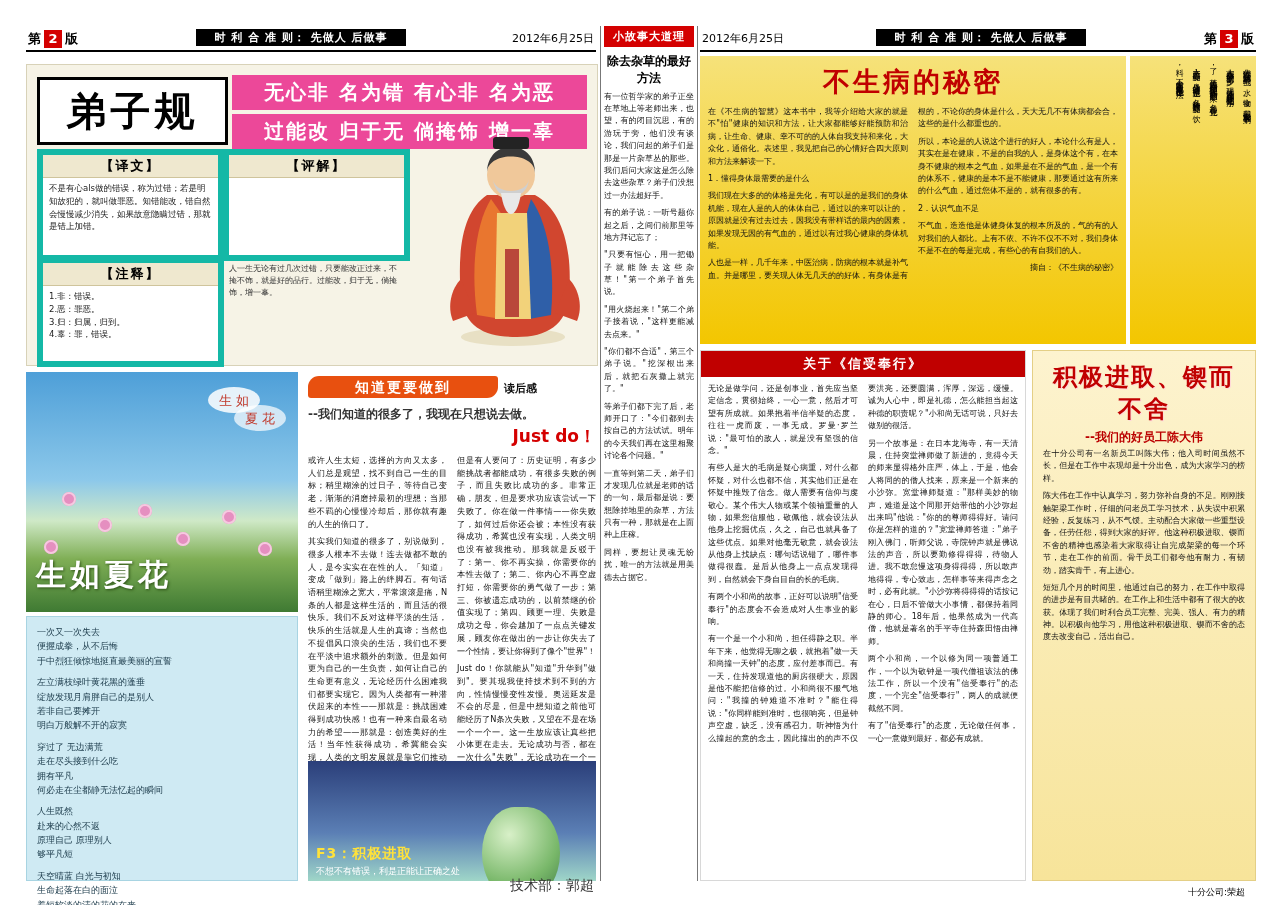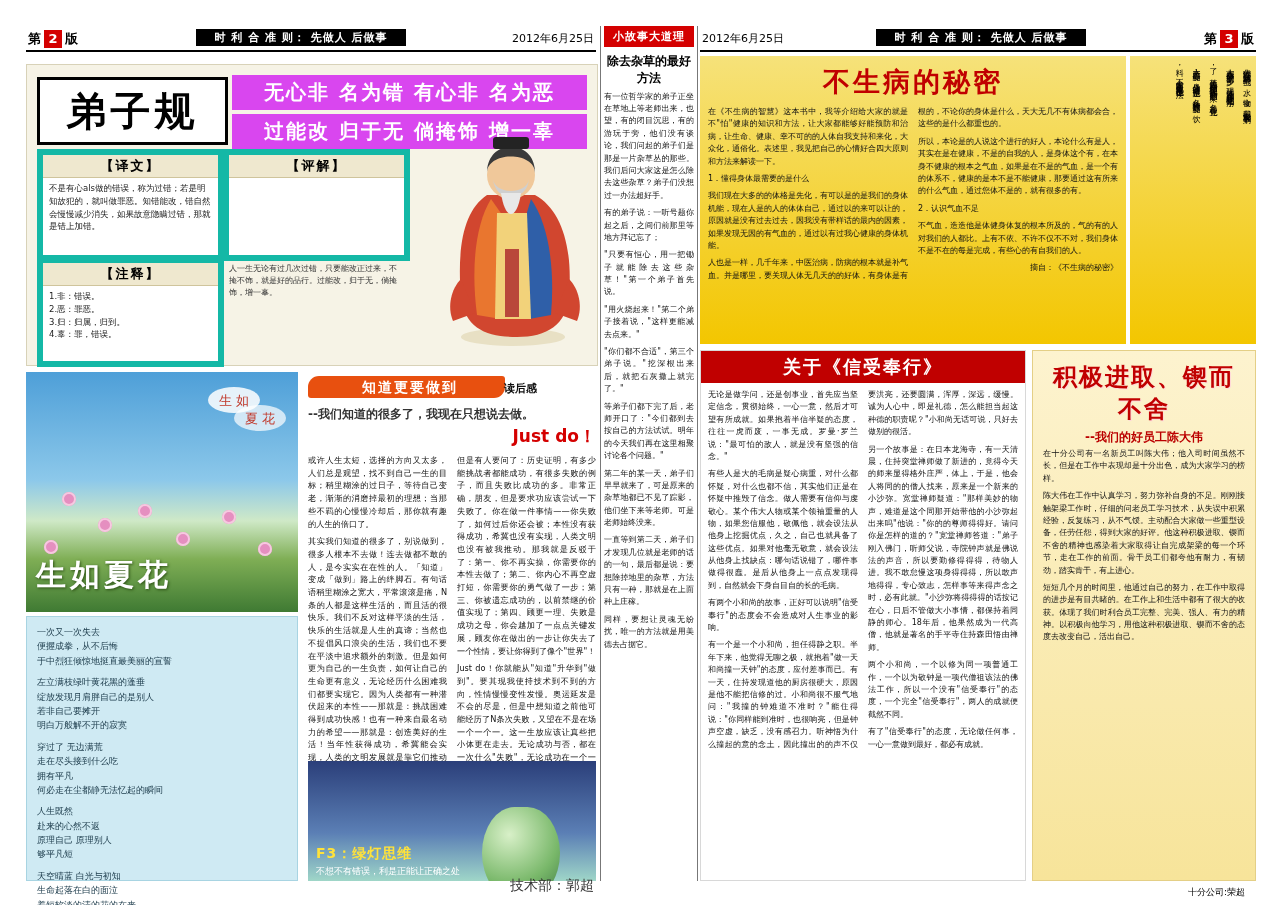--- a/index.html
+++ b/index.html
@@ -13,57 +13,57 @@
   
   .sheet-left{position:absolute;left:26px;top:26px;width:570px;height:855px;}
   .sheet-mid{position:absolute;left:604px;top:26px;width:90px;height:855px;}
   .sheet-right{position:absolute;left:700px;top:26px;width:556px;height:855px;}
 
   
   .dzg{position:absolute;left:0;top:38px;width:570px;height:300px;background:#f6f3e6;border:1px solid #d8d2b8;}
   .dzg-title{position:absolute;left:10px;top:12px;width:185px;height:62px;background:#fff;border:3px solid #000;display:flex;align-items:center;justify-content:center;}
   .dzg-title span{font-size:40px;font-weight:bold;letter-spacing:4px;font-family:"DejaVu Serif","Liberation Serif",serif;}
   .dzg-verse{position:absolute;left:205px;top:10px;width:355px;}
-  .dzg-verse div{background:#d946ef;color:#fff;font-size:20px;font-weight:bold;padding:4px 7px;margin-bottom:4px;letter-spacing:2px;text-align:center;}
+  .dzg-verse div{background:#ec4899;color:#fff;font-size:20px;font-weight:bold;padding:4px 7px;margin-bottom:4px;letter-spacing:2px;text-align:center;}
   .sect{position:absolute;background:#fff;border:6px solid #14b8a6;}
   .sect-h{background:#efe8cf;border-bottom:1px solid #cfc49c;font-size:13px;font-weight:bold;text-align:center;padding:2px 0;letter-spacing:2px;}
   .sect-b{font-size:8.5px;line-height:1.5;padding:4px 6px;color:#222;}
   .sage{position:absolute;right:6px;top:64px;width:160px;height:230px;}
   
   .photo{position:absolute;left:0;top:346px;width:272px;height:240px;background:linear-gradient(#6fb6e8,#bfe3f5 55%,#8fbf5e 70%,#4f8f3a);overflow:hidden;}
   .photo .sky{position:absolute;inset:0;background:linear-gradient(#4e9fd8 0%,#8cc8ea 45%,#cfe9c7 62%,#7fae55 78%,#3f7a33 100%);}
   .flower{position:absolute;width:14px;height:14px;border-radius:50%;background:#e58fc0;box-shadow:0 0 0 2px #f6c9e0 inset;}
   .photo-title{position:absolute;left:10px;bottom:16px;font-size:30px;font-weight:bold;color:#fff;letter-spacing:4px;text-shadow:1px 1px 3px #2a4d12;font-family:"DejaVu Serif","Liberation Serif",serif;}
   .photo-badge{position:absolute;right:8px;top:10px;width:86px;height:58px;}
   .poem{position:absolute;left:0;top:590px;width:272px;height:265px;background:#cfeaf3;border:1px solid #a8d4e2;padding:8px 10px;box-sizing:border-box;}
   .poem p{margin:0 0 7px 0;font-size:9px;line-height:1.6;color:#1b3a4a;font-family:"DejaVu Serif","Liberation Serif",serif;}
   
   .art1{position:absolute;left:282px;top:346px;width:288px;height:509px;}
   .ribbon{position:relative;height:30px;}
-  .ribbon .band{position:absolute;left:0;top:4px;width:190px;height:22px;background:#e8500f;border-radius:11px 3px 11px 3px;padding-left:7px;}
+  .ribbon .band{position:absolute;left:0;top:4px;width:190px;height:22px;background:#e8500f;border-radius:11px 3px 11px 3px;}
   .ribbon .band span{color:#fff;font-size:14px;font-weight:bold;letter-spacing:2px;display:block;text-align:center;line-height:22px;}
   .ribbon .after{position:absolute;left:196px;top:9px;font-size:11px;font-weight:bold;color:#111;}
   .art1 .lead{font-size:12px;font-weight:bold;color:#333;margin:4px 0 0 0;font-family:"DejaVu Serif","Liberation Serif",serif;}
   .art1 .just{color:#d40000;font-size:17px;font-weight:bold;text-align:right;margin:2px 0 6px 0;}
   .cols2{column-count:2;column-gap:10px;font-size:8.2px;line-height:1.55;text-align:justify;color:#111;}
   .cols2 p{margin:0 0 5px 0;}
   .f3{position:absolute;left:0;bottom:0;width:288px;height:120px;background:linear-gradient(#2b3f7a,#5b7fb5 60%,#9fd6c8);overflow:hidden;}
   .f3 .lbl{position:absolute;left:8px;top:8px;color:#ffe23a;font-size:14px;font-weight:bold;letter-spacing:1px;}
   .f3 .sub{position:absolute;left:8px;top:28px;color:#fff;font-size:9px;}
   .f3 .egg{position:absolute;right:36px;bottom:-18px;width:78px;height:92px;border-radius:50%/60%;background:radial-gradient(circle at 35% 30%,#d8f0c8,#79b86a 60%,#3f7a44);}
   .credit{position:absolute;right:2px;bottom:-14px;font-size:14px;color:#333;}
   
   .mid-head{background:#d40000;color:#fff;font-size:11px;font-weight:bold;text-align:center;padding:3px 2px;letter-spacing:1px;}
   .mid-title{font-size:12px;font-weight:bold;text-align:center;line-height:1.4;margin:6px 0 4px 0;}
   .mid-body{font-size:8px;line-height:1.55;color:#111;text-align:justify;}
   .mid-body p{margin:0 0 5px 0;}
   
   .r-title{font-size:27px;font-weight:bold;color:#c00000;text-align:center;letter-spacing:3px;font-family:"DejaVu Serif","Liberation Serif",serif;}
   .gradbox{background:linear-gradient(#f6e27a,#f3c600);}
-  .xinshou-head{background:#c00000;color:#fff;text-align:center;font-size:18px;font-weight:bold;letter-spacing:2px;padding:4px 0;}
+  .xinshou-head{background:#c00000;color:#fff;text-align:center;font-size:13px;font-weight:bold;letter-spacing:2px;padding:4px 0;}
   .cols-sm{font-size:8px;line-height:1.55;text-align:justify;color:#111;}
   .cols-sm p{margin:0 0 5px 0;}
   .jj-title{font-size:24px;font-weight:bold;color:#c00000;letter-spacing:2px;text-align:center;font-family:"DejaVu Serif","Liberation Serif",serif;
             text-shadow:1px 1px 0 #ffd9d9;}
   .jj-sub{font-size:12px;font-weight:bold;color:#b00;text-align:center;margin-top:4px;}
   .sig-r{font-size:9px;text-align:right;margin-top:8px;}
   .vcols{display:flex;flex-direction:row-reverse;gap:4px;}
   .vcols .vc{writing-mode:vertical-rl;font-size:8px;line-height:1.6;letter-spacing:1px;}
   .hairline{position:absolute;background:#777;}
 </style>
@@ -180,38 +180,37 @@
       <p class="lead">--我们知道的很多了，我现在只想说去做。</p>
       <div class="just">Just do！</div>
       <div class="cols2" style="height:330px;overflow:hidden;">
         <p>或许人生太短，选择的方向又太多，人们总是观望，找不到自己一生的目标；稍里糊涂的过日子，等待自己变老，渐渐的消磨掉最初的理想；当那些不羁的心慢慢冷却后，那你就有趣的人生的倍口了。</p>
         <p>其实我们知道的很多了，别说做到，很多人根本不去做！连去做都不敢的人，是今实实在在性的人。「知道」变成「做到」路上的绊脚石。有句话语稍里糊涂之宽大，平常滚滚是痛，N条的人都是这样生活的，而且活的很快乐。我们不反对这样平淡的生活，快乐的生活就是人生的真谛；当然也不提倡风口浪尖的生活，我们也不要在平淡中追求额外的刺激。但是如何更为自己的一生负责，如何让自己的生命更有意义，无论经历什么困难我们都要实现它。因为人类都有一种潜伏起来的本性——那就是：挑战困难得到成功快感！也有一种来自最名动力的希望——那就是：创造美好的生活！当年性获得成功，希冀能会实现，人类的文明发展就是靠它们推动的。</p>
         <p>但是有人要问了：历史证明，有多少能挑战者都能成功，有很多失败的例子，而且失败比成功的多。非常正确，朋友，但是要求功应该尝试一下失败了。你在做一件事情——你失败了，如何过后你还会被；本性没有获得成功，希冀也没有实现，人类文明也没有被我推动。那我就是反驳于了：第一、你不再实操，你需要你的本性去做了；第二、你内心不再空虚打短，你需要你的勇气做了一步；第三、你被遗忘成功的，以前禁继的价值实现了；第四、顾更一理、失败是成功之母，你会越加了一点点关键发展，顾友你在做出的一步让你失去了一个性情，要让你得到了像个"世界"！</p>
         <p>Just do！你就能从"知道"升华到"做到"。要其现我使持技术到不到的方向，性情慢慢变性发慢。奥运延发是不会的尽是，但是中想知道之前他可能经历了N条次失败，又望在不是在场一个一个一。这一生放应该让真些把小体更在走去。无论成功与否，都在一次什么"失败"，无论成功在一个一个，都然是：让你的行动与为性情是自由的飞翔，让你的双手触摸天空太阳路是个好界方。</p>
       </div>
       <div class="f3">
         <div class="egg"></div>
-        <div class="lbl" style="left:8px;top:84px;">F3：绿灯思维</div>
+        <div class="lbl" style="left:8px;top:84px;">F3：积极进取</div>
         <div class="sub" style="left:8px;top:104px;">不想不有错误，利是正能让正确之处</div>
       </div>
       <div class="credit">技术部：郭超</div>
     </div>
   </div>
 
   <div class="sheet-mid">
     <div class="mid-head">小故事大道理</div>
     <div class="mid-title">除去杂草的最好方法</div>
     <div class="mid-body" style="height:790px;overflow:hidden;">
       <p>有一位哲学家的弟子正坐在草地上等老师出来，也望，有的闭目沉思，有的游玩于旁，他们没有谈论，我们问起的弟子们是那是一片杂草丛的那些。我们后问大家这是怎么除去这些杂草？弟子们没想过一办法超好手。</p>
       <p>有的弟子说：一听号题你起之后，之间们前那里等地方拜记忘了；</p>
       <p>"只要有恒心，用一把锄子就能除去这些杂草！"第一个弟子首先说。</p>
       <p>"用火烧起来！"第二个弟子接着说，"这样更能减去点来。"</p>
       <p>"你们都不合适"，第三个弟子说。"挖深根出来后，就把石灰撒上就完了。"</p>
       <p>等弟子们都下完了后，老师开口了："今们都到去按自己的方法试试。明年的今天我们再在这里相聚讨论各个问题。"</p>
-      <p>第二年的某一天，弟子们早早就来了，可是原来的杂草地都已不见了踪影，他们坐下来等老师。可是老师始终没来。</p>
       <p>一直等到第二天，弟子们才发现几位就是老师的话的一句，最后都是说：要想除掉地里的杂草，方法只有一种，那就是在上面种上庄稼。</p>
       <p>同样，要想让灵魂无纷扰，唯一的方法就是用美德去占据它。</p>
     </div>
   </div>
 
   <div class="sheet-right">
 
     <div style="position:absolute;left:0;top:0;width:556px;height:26px;">
       <div class="dateline" style="position:absolute;left:2px;top:5px;">2012年6月25日</div>
       <div class="black-box" style="position:absolute;left:176px;top:3px;width:210px;height:17px;font-size:11px;display:flex;align-items:center;justify-content:center;">时 利 合 准 则： 先做人 后做事</div>

